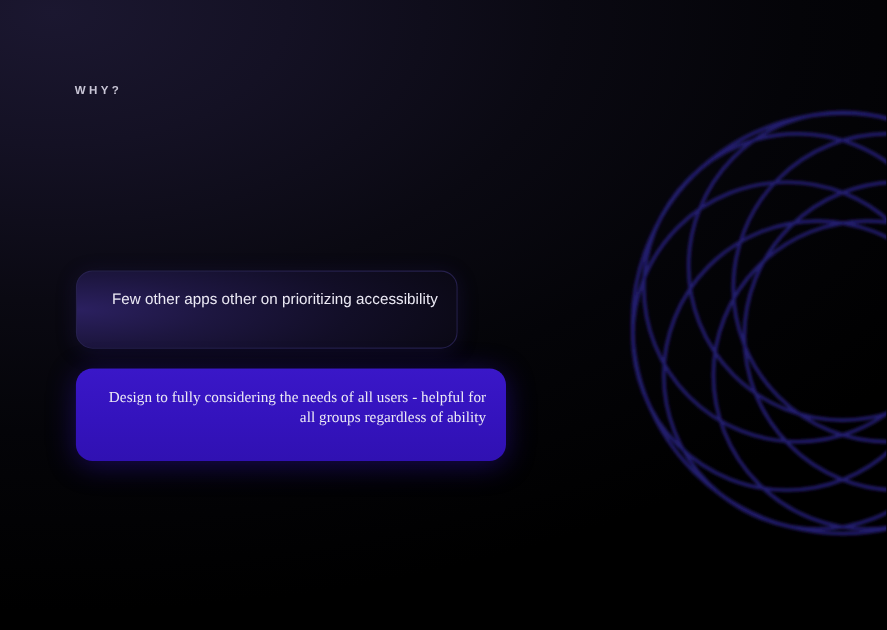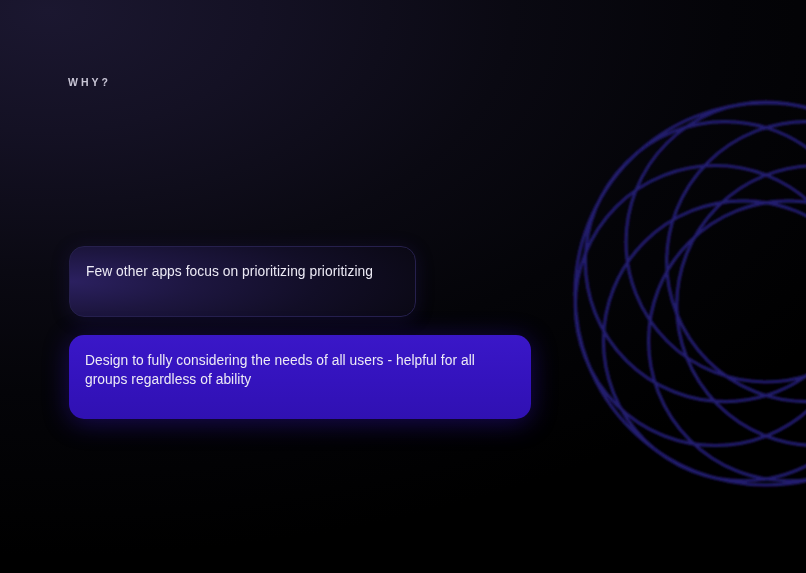--- a/index.html
+++ b/index.html
@@ -10,20 +10,21 @@
   }
   #slide {
     position: relative;
     width: 806px;
     height: 573px;
     overflow: hidden;
     background:
       radial-gradient(120% 95% at 6% 2%, #1b1730 0%, #141124 22%, #0a0912 48%, #040408 70%, #000000 100%),
       #000000;
     font-family: "Liberation Sans", sans-serif;
+    text-align: right;
   }
 
   
   #deco {
     position: absolute;
     left: 0;
     top: 0;
     width: 806px;
     height: 573px;
     pointer-events: none;
@@ -87,25 +88,26 @@
     height: 71px;
     padding: 15px 17px 0 16px;
     background:
       radial-gradient(150% 180% at 0% 50%, #2b2060 0%, #1d1640 24%, #120e27 48%, #0b0916 70%, #080810 100%);
     border: 1px solid #26204d;
     box-shadow: 0 3px 18px rgba(40, 26, 110, 0.30);
   }
   #card-accent {
     left: 1px;
     top: 335px;
-    width: 462px;
+    width: 391px;
     height: 84px;
     padding: 16px 18px 0 16px;
     background: linear-gradient(180deg, #3a17c8 0%, #3413bd 55%, #3011b2 100%);
     box-shadow: 0 4px 26px rgba(52, 18, 190, 0.42);
+    font-family: Liberation Serif, serif;
   }
   .card p {
     margin: 0;
   }
 </style>
 </head>
 <body>
 
 <div id="slide">
 
@@ -134,21 +136,21 @@
         <circle class="ring" cx="766" cy="294" r="191"></circle>
       </g>
   </svg>
 
   <div id="content">
 
     <div id="eyebrow">WHY?</div>
 
 
     <div class="card" id="card-dark">
-      <p>Few other apps focus on prioritizing prioritizing</p>
+      <p>Few other apps other on prioritizing accessibility</p>
     </div>
 
     <div class="card" id="card-accent">
       <p>Design to fully considering the needs of all users - helpful for all groups regardless of ability</p>
     </div>
 
   </div>
 </div>
 
 </body></html>

